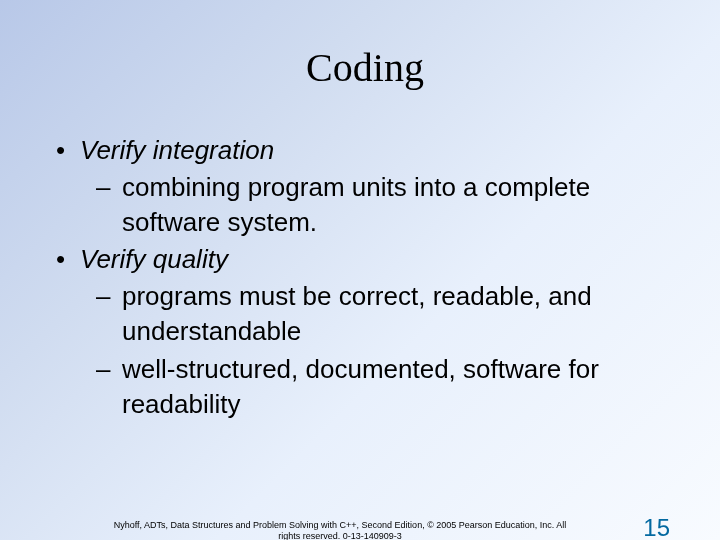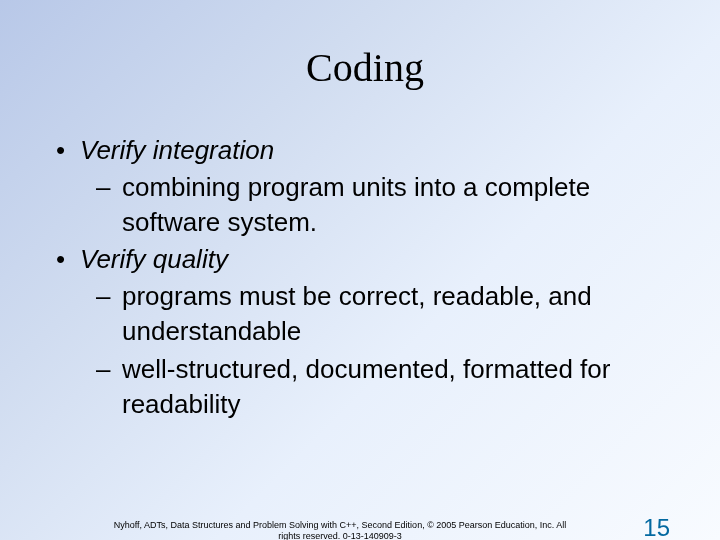--- a/index.html
+++ b/index.html
@@ -100,21 +100,21 @@
     <div class="bullet">
       <div class="marker">•</div>
       <div class="text">Verify quality</div>
     </div>
     <div class="sub">
       <div class="marker">–</div>
       <div class="text">programs must be  correct,  readable, and understandable</div>
     </div>
     <div class="sub">
       <div class="marker">–</div>
-      <div class="text">well-structured, documented, formatted for readability</div>
+      <div class="text">well-structured, documented, software for readability</div>
     </div>
 
   </div>
 
   <div class="footer">
     <div class="copyright">Nyhoff, ADTs, Data Structures and Problem Solving with C++, Second Edition, © 2005 Pearson Education, Inc. All rights reserved. 0-13-140909-3</div>
     <div class="pagenum">15</div>
   </div>
 </div>
 

